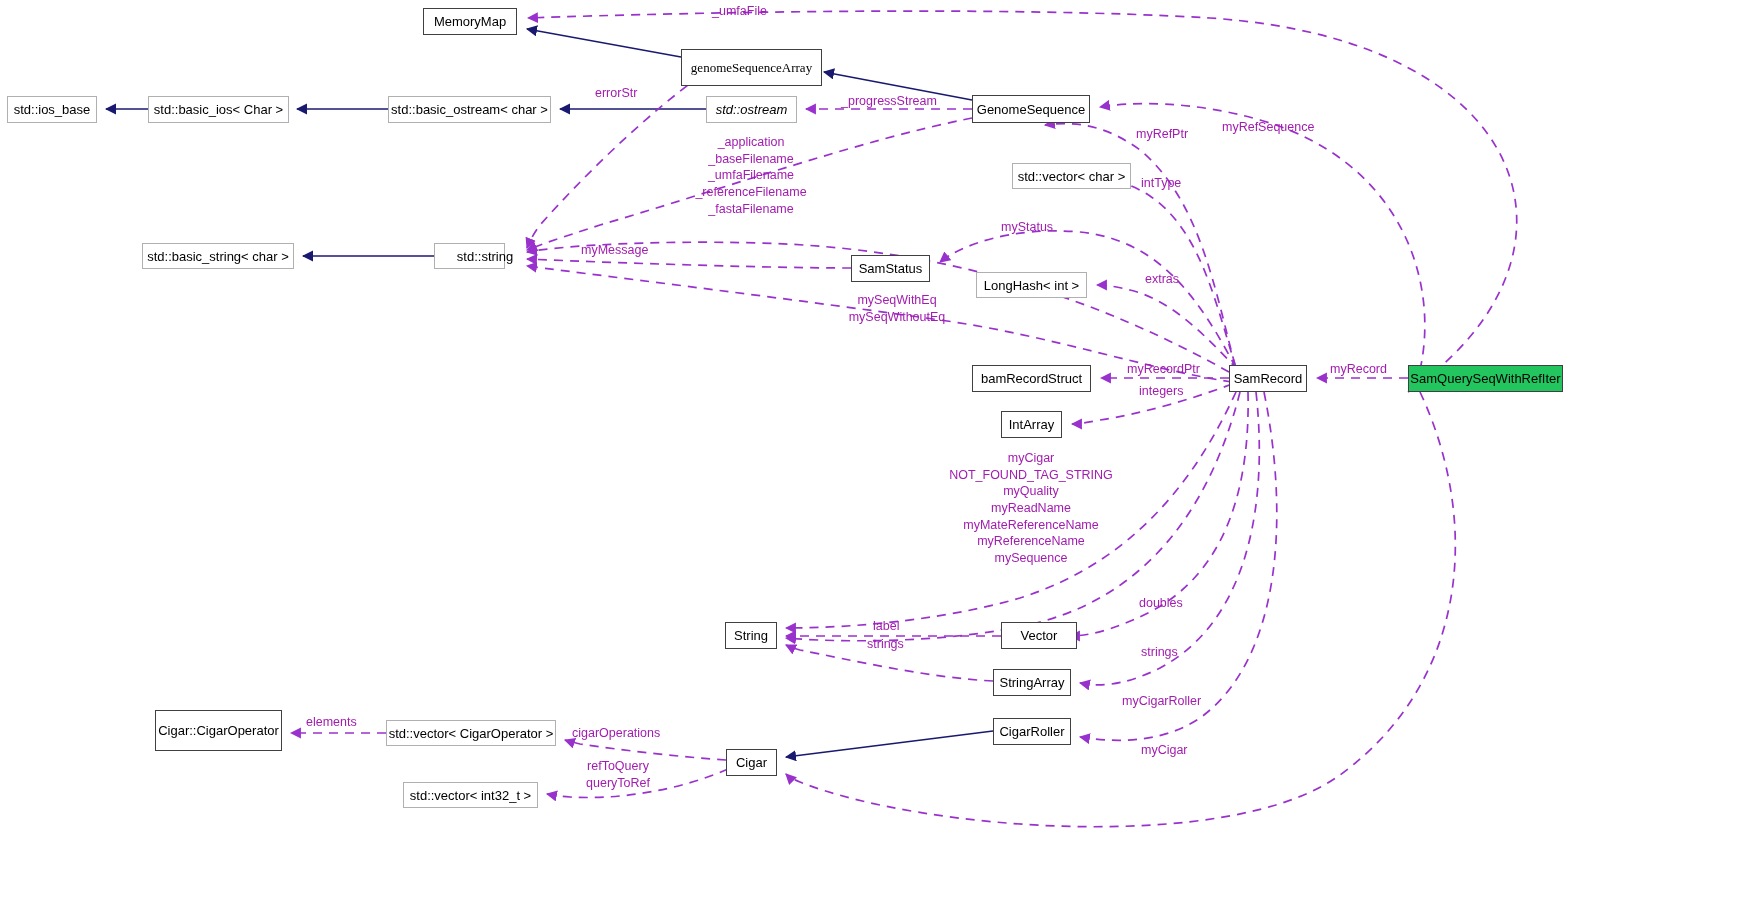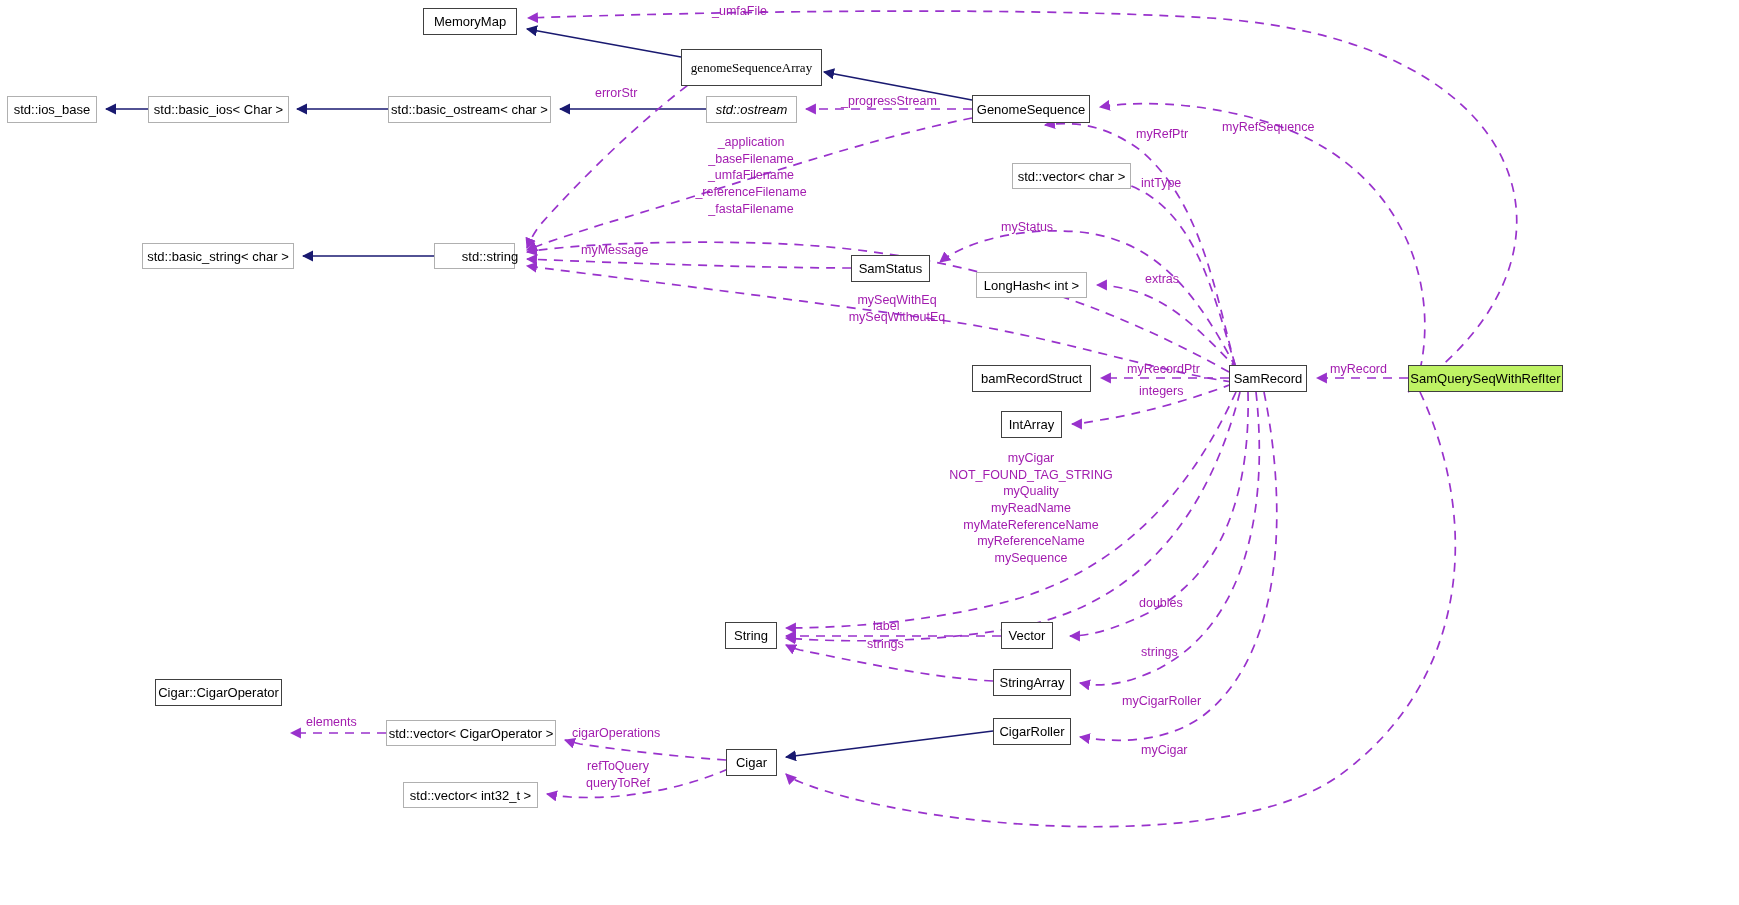--- a/index.html
+++ b/index.html
@@ -40,21 +40,21 @@
   .node.lite {
     border: 1px solid #b0b0b0;
   }
   
   .node.solid {
     border: 1.5px solid #404040;
   }
   
   .node.focus {
     border: 1.5px solid #404040;
-    background: #bef264;
+    background: #22c55e;
   }
   .elabel {
     position: absolute;
     font-size: 12.5px;
     color: #a21caf;
     white-space: nowrap;
     line-height: 1.33;
     z-index: 6;
     text-align: center;
   }
@@ -137,21 +137,21 @@
     </div>
     <div class="node solid" style="left: 972px; top: 95px; width: 118px; height: 28px;">
       <span>GenomeSequence</span>
     </div>
     <div class="node lite" style="left: 972px; top: 163px; width: 119px; height: 26px; margin-left: 40px;">
       <span>std::vector&lt; char &gt;</span>
     </div>
     <div class="node lite" style="left: 142px; top: 243px; width: 152px; height: 26px;">
       <span>std::basic_string&lt; char &gt;</span>
     </div>
-    <div class="node lite" style="left: 434px; top: 243px; width: 81px; height: 26px; padding-left: 31px;">
+    <div class="node lite" style="left: 434px; top: 243px; width: 71px; height: 26px; padding-left: 31px;">
       <span>std::string</span>
     </div>
     <div class="node solid" style="left: 851px; top: 255px; width: 79px; height: 27px;">
       <span>SamStatus</span>
     </div>
     <div class="node lite" style="left: 976px; top: 272px; width: 111px; height: 26px;">
       <span>LongHash&lt; int &gt;</span>
     </div>
     <div class="node solid" style="left: 972px; top: 365px; width: 119px; height: 27px;">
       <span>bamRecordStruct</span>
@@ -161,27 +161,27 @@
     </div>
     <div class="node focus" style="left: 1408px; top: 365px; width: 155px; height: 27px;">
       <span>SamQuerySeqWithRefIter</span>
     </div>
     <div class="node solid" style="left: 1001px; top: 411px; width: 61px; height: 27px;">
       <span>IntArray</span>
     </div>
     <div class="node solid" style="left: 725px; top: 622px; width: 52px; height: 27px;">
       <span>String</span>
     </div>
-    <div class="node solid" style="left: 1001px; top: 622px; width: 52px; height: 27px;">
+    <div class="node solid" style="left: 1001px; top: 622px; width: 76px; height: 27px;">
       <span>Vector</span>
     </div>
     <div class="node solid" style="left: 993px; top: 669px; width: 78px; height: 27px;">
       <span>StringArray</span>
     </div>
-    <div class="node solid" style="left: 155px; top: 679px; width: 127px; height: 27px;">
+    <div class="node solid" style="left: 155px; top: 710px; width: 127px; height: 41px;">
       <span>Cigar::CigarOperator</span>
     </div>
     <div class="node lite" style="left: 386px; top: 720px; width: 170px; height: 26px;">
       <span>std::vector&lt; CigarOperator &gt;</span>
     </div>
     <div class="node solid" style="left: 993px; top: 718px; width: 78px; height: 27px;">
       <span>CigarRoller</span>
     </div>
     <div class="node solid" style="left: 726px; top: 749px; width: 51px; height: 27px;">
       <span>Cigar</span>

